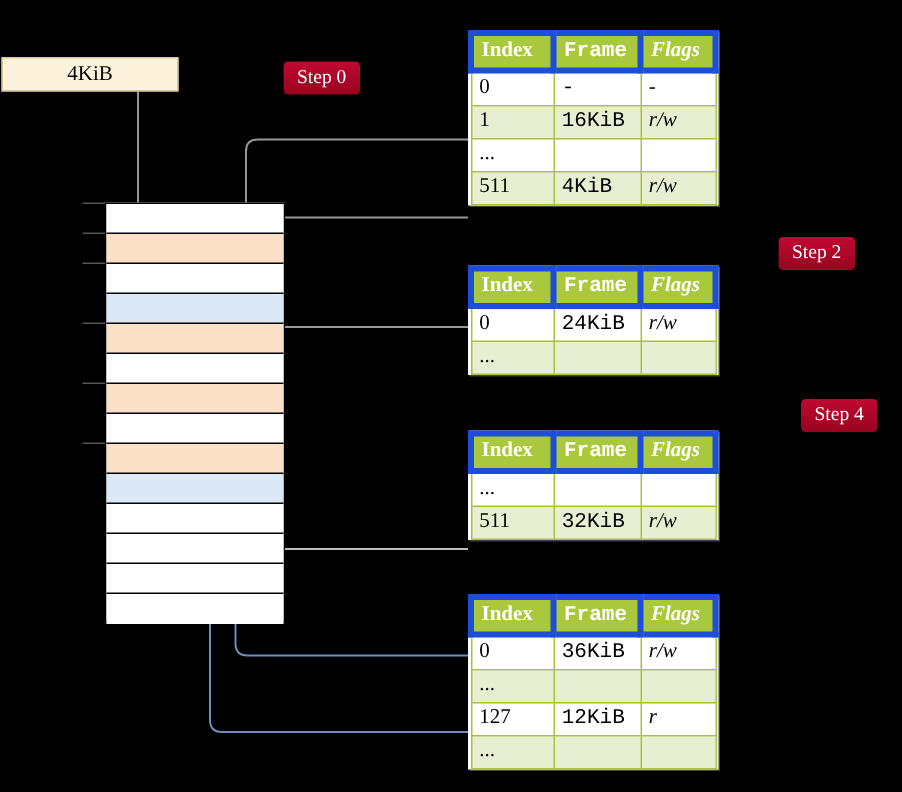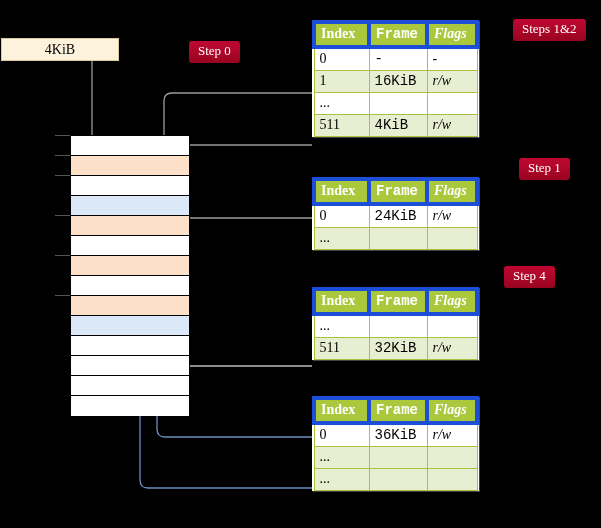--- a/index.html
+++ b/index.html
@@ -31,21 +31,21 @@
     font-size:13px;
     padding:3px 9px 4px 9px;
     border-radius:3px;
     box-shadow:0 1px 0 rgba(0,0,0,.5);
     white-space:nowrap;
     line-height:1.15;
   }
   .badge-step0{left:189px;top:41px;}
   .badge-steps12{left:513px;top:19px;}
   .badge-step3{left:519px;top:158px;}
-  .badge-step4{left:504px;top:266px;}
+  .badge-step4{left:534px;top:266px;}
 
   
   .memcol{
     position:absolute;left:70px;top:135px;width:120px;height:280px;
     border:1.5px solid #000;box-sizing:border-box;background:#fff;
   }
   .memrow{
     height:20px;box-sizing:border-box;
     border-bottom:1.5px solid #000;
     background:#fff;
@@ -142,22 +142,21 @@
     <g>
       <path d="M312,488 L148,488 Q140,488 140,480 L140,335" fill="none" stroke="#6e8fc0" stroke-width="1.3" marker-end="url(#bArrow)"></path>
     </g>
   </svg>
 
   <div class="kib-box">
     <span>4KiB</span>
   </div>
 
   <div class="badge badge-step0">Step 0</div>
-  <div class="badge badge-steps12">Steps 1&amp;2</div>
-  <div class="badge badge-step3">Step 1</div>
+  <div class="badge badge-step3">Step 2</div>
   <div class="badge badge-step4">Step 4</div>
 
   <div id="ticks">
       <div class="tick" style="top: 135px;"></div>
       <div class="tick" style="top: 155px;"></div>
       <div class="tick" style="top: 175px;"></div>
       <div class="tick" style="top: 215px;"></div>
       <div class="tick" style="top: 255px;"></div>
       <div class="tick" style="top: 295px;"></div>
     </div>
@@ -264,20 +263,25 @@
         <tr class="plain">
           <td class="col-index">0</td>
           <td class="col-frame">36KiB</td>
           <td class="col-flags">r/w</td>
         </tr>
         <tr class="shade">
           <td class="col-index">...</td>
           <td class="col-frame"></td>
           <td class="col-flags"></td>
         </tr>
+        <tr class="plain">
+          <td class="col-index">127</td>
+          <td class="col-frame">12KiB</td>
+          <td class="col-flags">r</td>
+        </tr>
         <tr class="shade">
           <td class="col-index">...</td>
           <td class="col-frame"></td>
           <td class="col-flags"></td>
         </tr>
       </tbody>
     </table>
 
 </div>
 

